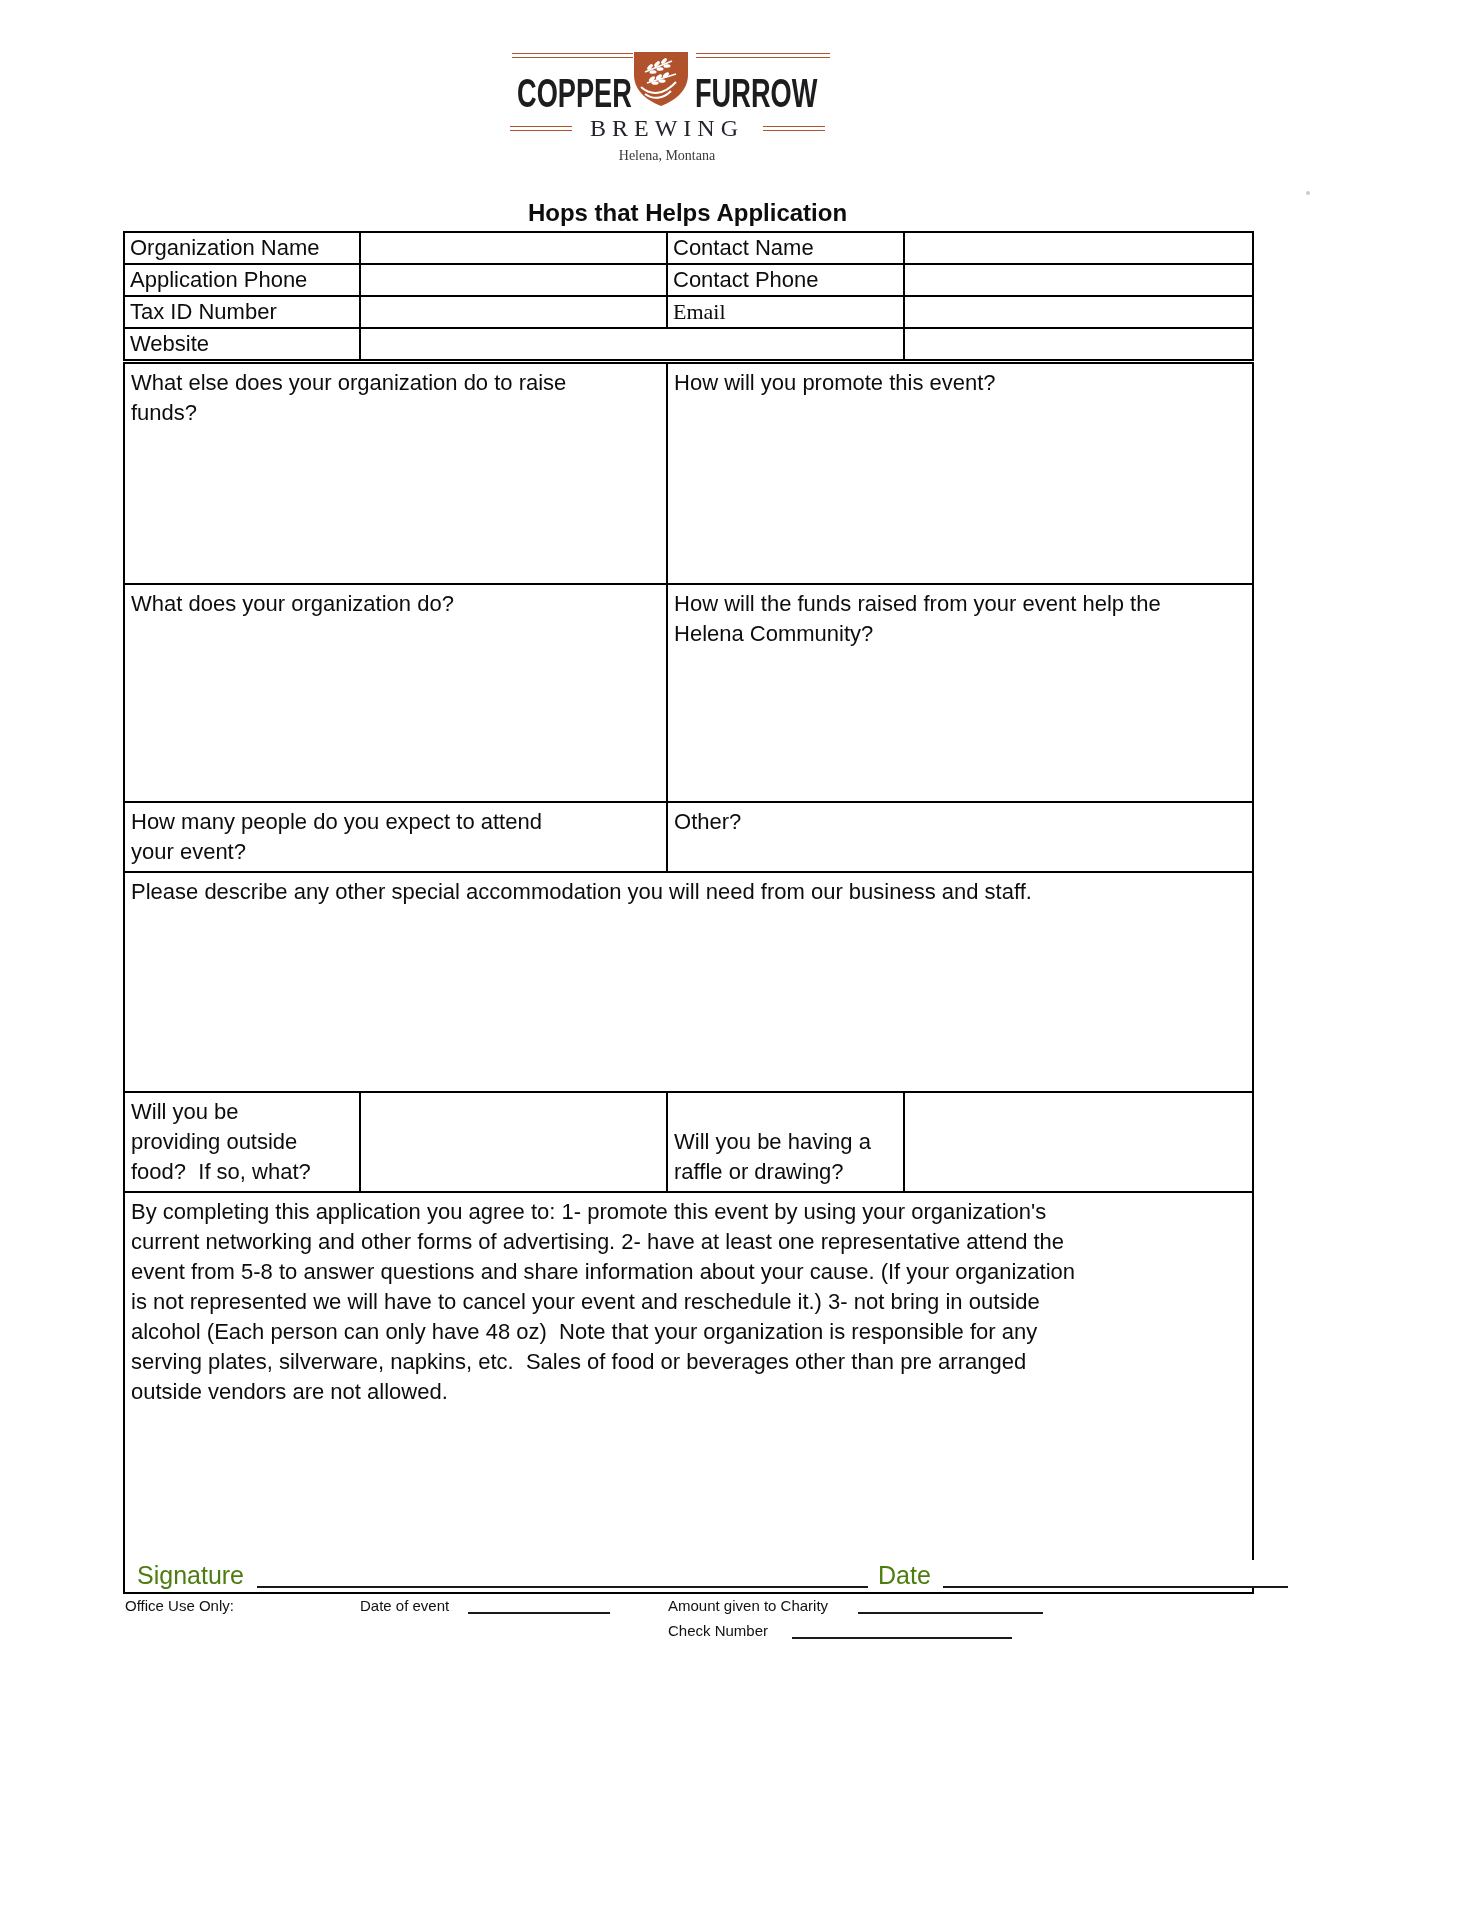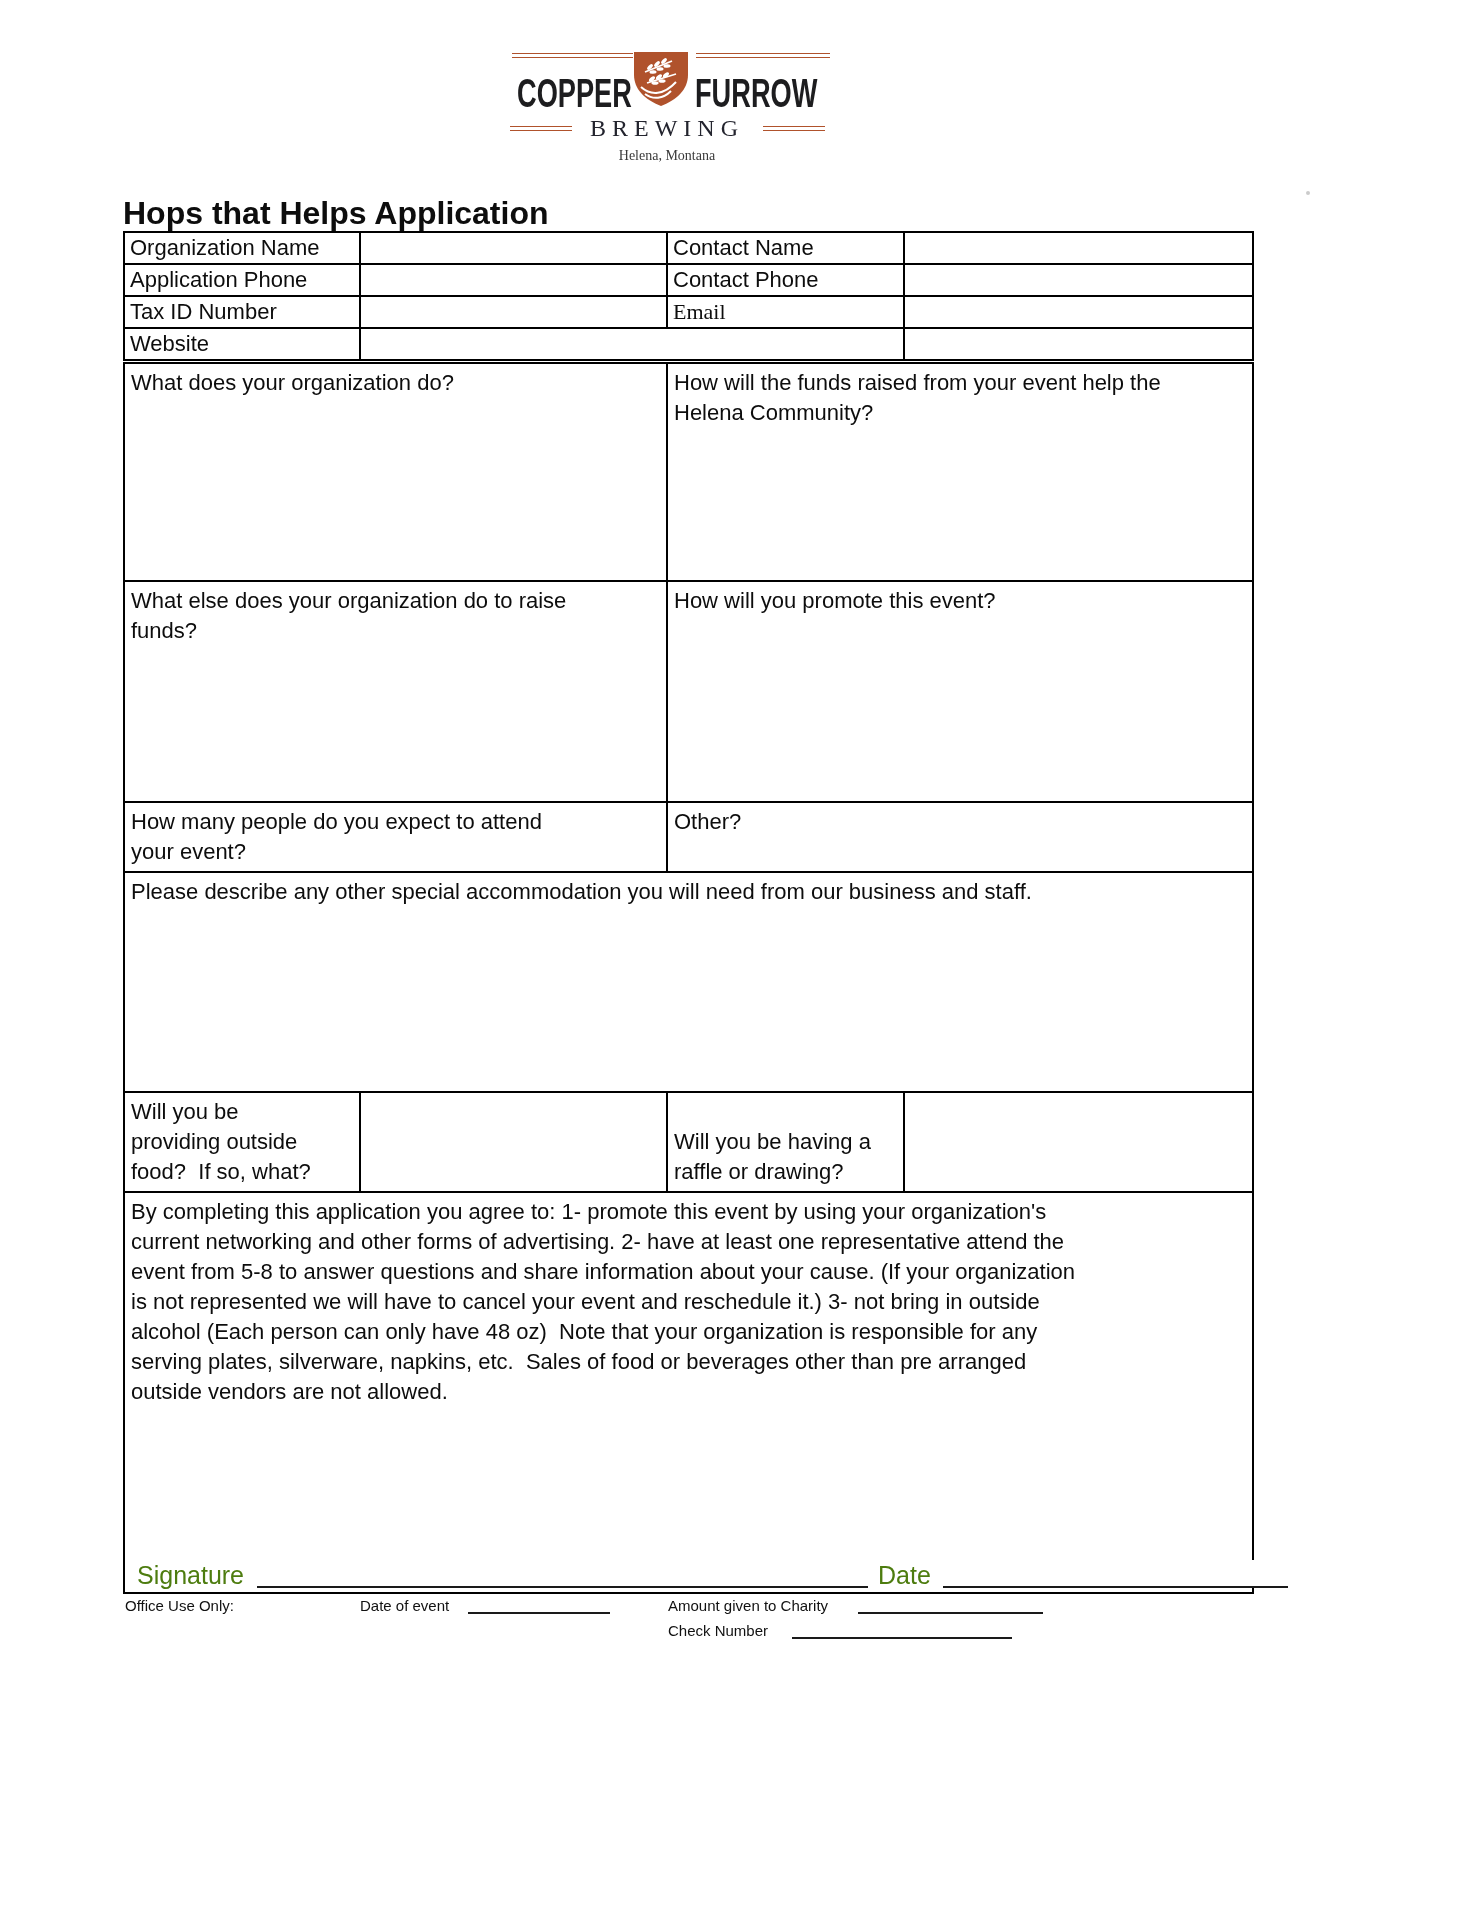--- a/index.html
+++ b/index.html
@@ -8,21 +8,21 @@
   .abs { position:absolute; }
 
   
   .logo-word { font-family:"Liberation Sans", sans-serif; font-weight:bold; font-size:40px; line-height:40px; color:#1d1d1f; white-space:nowrap; }
   .squeeze { display:inline-block; transform:scaleX(0.68); transform-origin:left center; }
   .dbl-line { height:5px; border-top:1.6px solid #b0522c; border-bottom:1.6px solid #b0522c; }
   .brewing { width:1334px; text-align:center; font-family:"Liberation Serif", serif; font-size:24px; letter-spacing:6px; color:#23242e; line-height:30px; }
   .helena { width:1334px; text-align:center; font-family:"Liberation Serif", serif; font-size:14px; color:#3a3a3a; }
 
   
-  .title { left:123px; top:196px; width:1129px; font-size:32px; font-weight:bold; line-height:34px; color:#0d0d0d; }
+  .title { left:123px; top:196px; width:1129px; text-align:center; font-size:24px; font-weight:bold; line-height:34px; color:#0d0d0d; }
 
   
   table { border-collapse:collapse; table-layout:fixed; }
   td { border:2px solid #000; font-size:22px; color:#0d0d0d; overflow:hidden; }
   .info-tbl { left:123px; top:231px; width:1131px; }
   .info-tbl td { height:32px; vertical-align:middle; padding:0 5px;border-radius:7px; }
   .qa-tbl { left:123px; top:362px; width:1131px; }
   .qa-tbl td { vertical-align:top; padding:4px 6px; line-height:30px; }
   .serif { font-family:"Liberation Serif", serif; }
   .prewrap { white-space:pre-wrap; }
@@ -122,29 +122,29 @@
     </table>
 
   <table class="abs qa-tbl">
     <colgroup>
         <col style="width:236px">
         <col style="width:307px">
         <col style="width:237px">
         <col style="width:349px">
       </colgroup>
     <tbody>
-        <tr style="height:218px;">
+        <tr style="height:221px;">
+      <td colspan="2"><span class="prewrap">What else does your organization do to raise
+funds?</span></td>
+      <td colspan="2"><span class="prewrap">How will you promote this event?</span></td>
+    </tr>
+    <tr style="height:218px;">
       <td colspan="2"><span class="prewrap">What does your organization do?</span></td>
       <td colspan="2"><span class="prewrap">How will the funds raised from your event help the
 Helena Community?</span></td>
-    </tr>
-    <tr style="height:221px;">
-      <td colspan="2"><span class="prewrap">What else does your organization do to raise
-funds?</span></td>
-      <td colspan="2"><span class="prewrap">How will you promote this event?</span></td>
     </tr>
     <tr style="height:61px;">
       <td colspan="2"><span class="prewrap">How many people do you expect to attend
 your event?</span></td>
       <td colspan="2"><span class="prewrap">Other?</span></td>
     </tr>
     <tr style="height:220px;">
       <td colspan="4"><span class="prewrap">Please describe any other special accommodation you will need from our business and staff.</span></td>
     </tr>
     <tr style="height:96px;padding-left:32px;">

